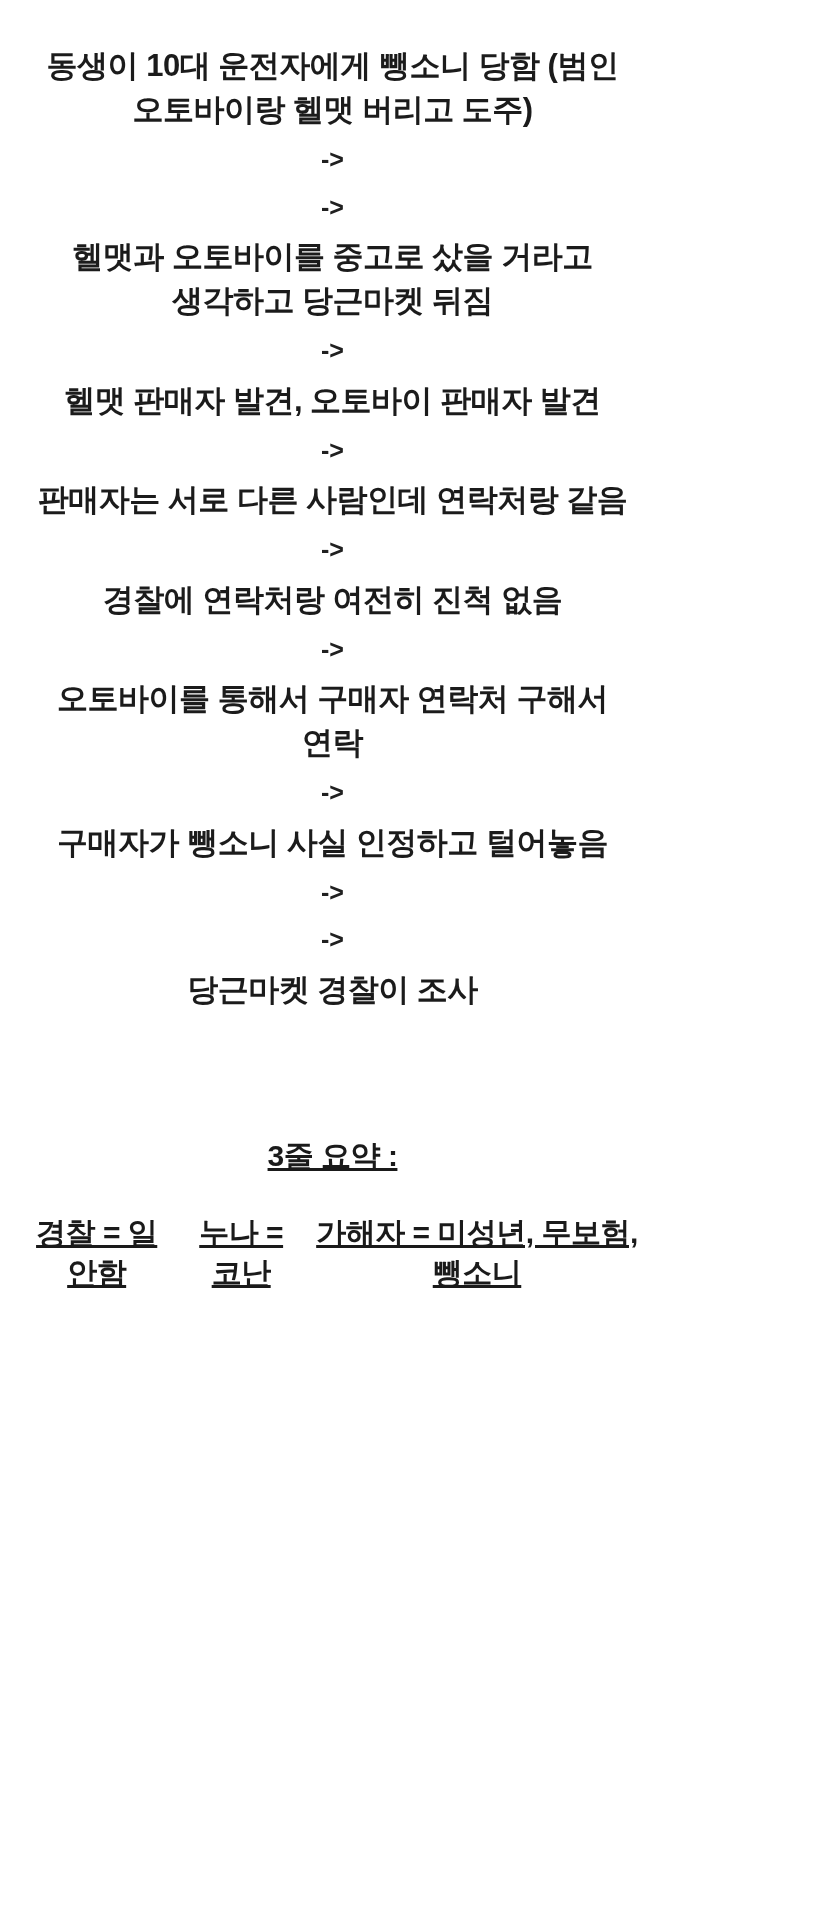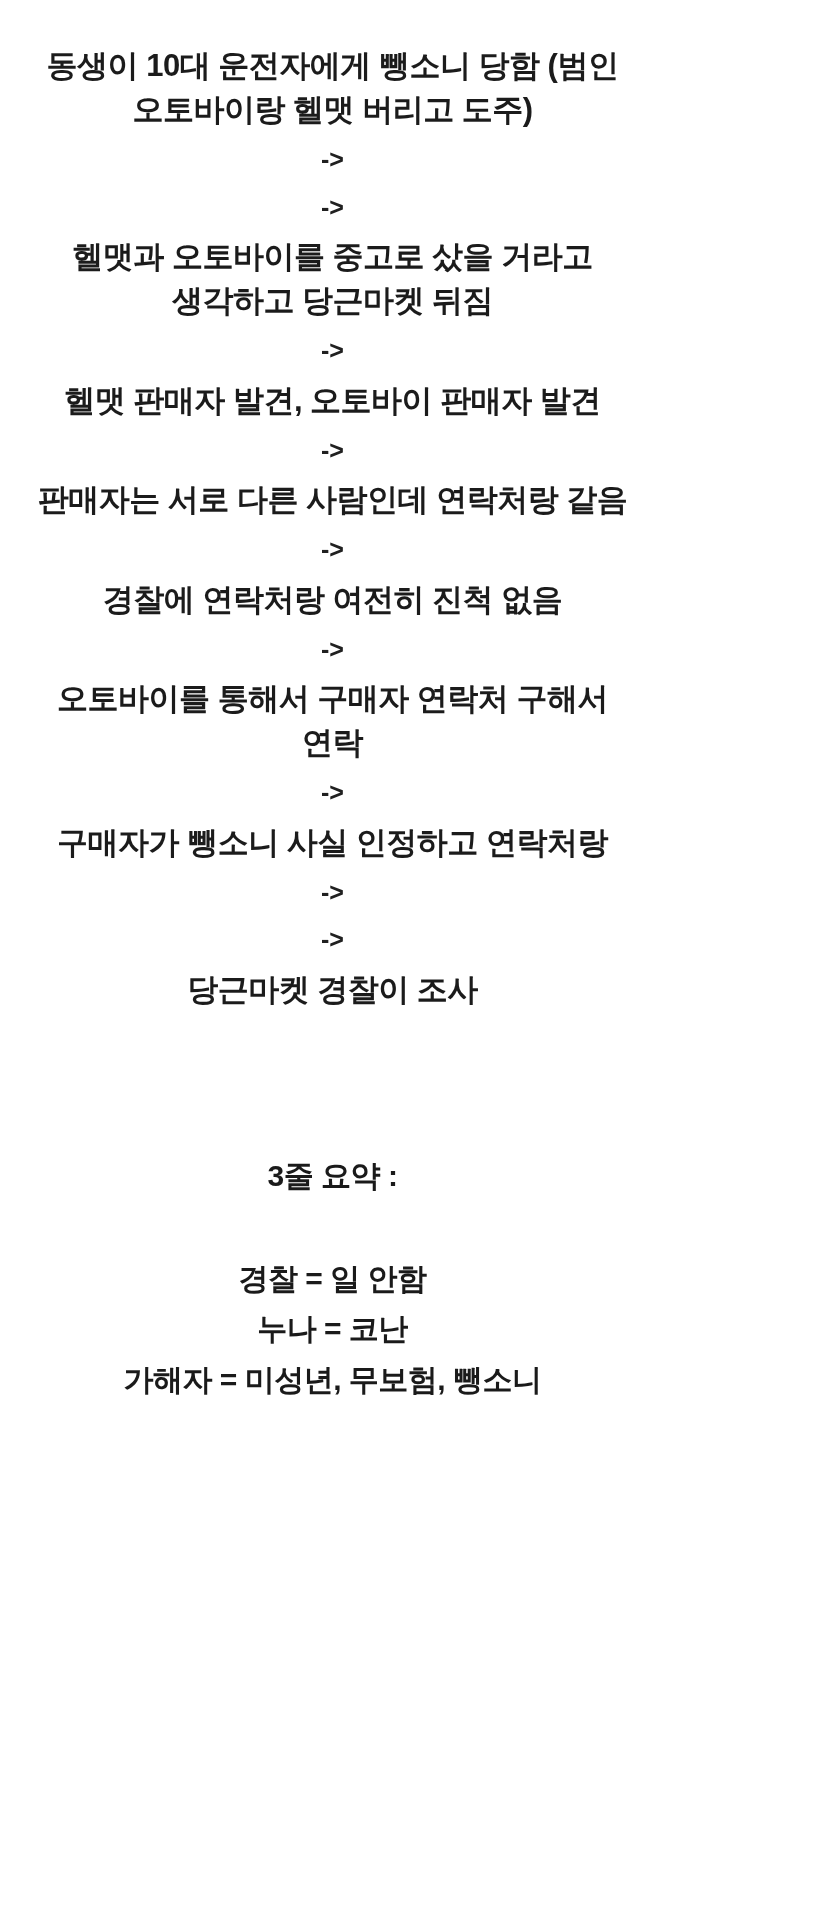--- a/index.html
+++ b/index.html
@@ -15,21 +15,20 @@
     overflow: hidden;
   }
   .page {
     width: 665px;
     height: 1923px;
     box-sizing: border-box;
     padding: 40px 22px 0 22px;
     display: flex;
     flex-direction: column;
     align-items: center;
-    gap: 20px;
   }
   .story {
     width: 100%;
     display: flex;
     flex-direction: column;
     align-items: center;
   }
   .line {
     width: 100%;
     text-align: center;
@@ -49,32 +48,33 @@
     letter-spacing: 0px;
     margin: 6px 0 6px 0;
   }
   .line.text {
     margin: 4px 0 4px 0;
   }
   .summary-block {
     width: 100%;
     display: flex;
     flex-direction: column;
+    text-decoration: underline;
   }
   .summary-title {
     font-size: 30px;
     font-weight: 700;
     text-align: center;
     letter-spacing: -0.5px;
     margin-top: 120px;
   }
   .summary-list {
-    margin-top: 62px;
+    margin-top: 36px;
     display: flex;
-    flex-direction: column;
+    flex-direction: row;
     align-items: center;
     gap: 10px;
   }
   .summary-item {
     font-size: 30px;
     font-weight: 700;
     text-align: center;
     letter-spacing: -0.5px;
     line-height: 1.35;
   }
@@ -91,21 +91,21 @@
     <div class="line text">헬맷과 오토바이를 중고로 샀을 거라고 생각하고 당근마켓 뒤짐</div>
     <div class="line step">-&gt;</div>
     <div class="line text">헬맷 판매자 발견, 오토바이 판매자 발견</div>
     <div class="line step">-&gt;</div>
     <div class="line text">판매자는 서로 다른 사람인데 연락처랑 같음</div>
     <div class="line step">-&gt;</div>
     <div class="line text">경찰에 연락처랑 여전히 진척 없음</div>
     <div class="line step">-&gt;</div>
     <div class="line text">오토바이를 통해서 구매자 연락처 구해서 연락</div>
     <div class="line step">-&gt;</div>
-    <div class="line text">구매자가 뺑소니 사실 인정하고 연락처랑</div>
+    <div class="line text">구매자가 뺑소니 사실 인정하고 털어놓음</div>
     <div class="line step">-&gt;</div>
     <div class="line step">-&gt;</div>
     <div class="line text">당근마켓 경찰이 조사</div>
   </div>
 
   <div class="summary-block">
     <div class="summary-title">3줄 요약 :</div>
     <div class="summary-list">
       <div class="summary-item">경찰 = 일 안함</div>
       <div class="summary-item">누나 = 코난</div>

